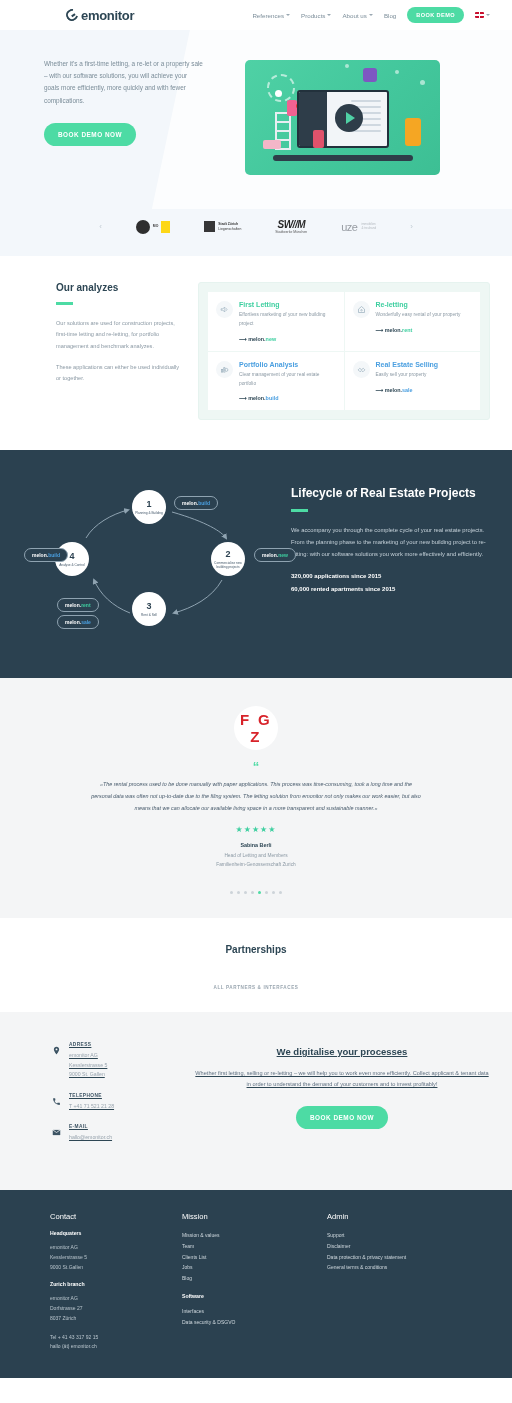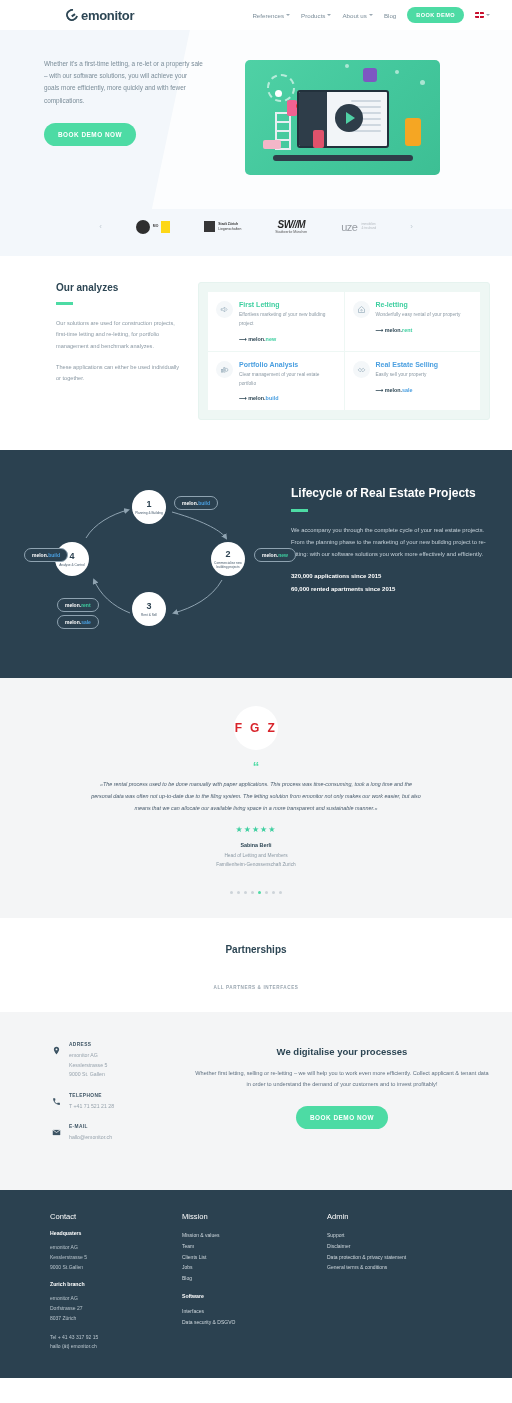--- a/index.html
+++ b/index.html
@@ -167,21 +167,21 @@
   .lc-title{ font-size:12px;font-weight:700;color:#fff; }
   .lc-body{ font-size:5.8px;color:#c6d2da;line-height:2.05; margin-bottom:12px;}
   .lc-stat{ font-size:6px;font-weight:700;color:#fff;margin-bottom:7px;}
 
   
   .testimonial{ background:#f4f5f6; padding: 28px 40px 24px; text-align:center; position:relative;}
   .fgz-circle{
     width:44px;height:44px;border-radius:50%;background:#fff;margin:0 auto 10px;
     display:flex;align-items:center;justify-content:center;
   }
-  .fgz-txt{ color:#d8232a; font-weight:700; font-size:12px; letter-spacing:2.4px; }
+  .fgz-txt{ color:#d8232a; font-weight:700; font-size:15px; letter-spacing:2.4px; }
   .quote-mark{ color:#4ddba4; font-size:13px; font-weight:700; line-height:1; margin-bottom:6px;}
   .quote-body{ font-size:5.4px;font-style:italic;color:#46596a;line-height:2.2;max-width:330px;margin:0 auto 10px;}
   .stars{ color:#3ecfa0; font-size:8px; letter-spacing:1px; margin-bottom:8px;}
   .t-name{ font-size:5.4px;font-weight:700;color:#2d4654;margin-bottom:4px;}
   .t-role{ font-size:4.8px;color:#8b99a4;line-height:1.75;}
   .dots{ display:flex;gap:4px;justify-content:center;margin-top:22px;}
   .dot{width:3px;height:3px;border-radius:50%;background:#cdd4d9;cursor:pointer;}
   .dot.on{background:#4ddba4;}
 
   
@@ -200,21 +200,21 @@
   .ab{display:flex;align-items:center;gap:4px;}
   .ab-mark{width:16px;height:16px;background:
      repeating-linear-gradient(45deg,#e0315f 0 1px,transparent 1px 3px),
      repeating-linear-gradient(-45deg,#e0315f 0 1px,transparent 1px 3px);
      transform:rotate(0deg);}
   .ab-t{font-size:9px;letter-spacing:1.6px;color:#4a4a4a;}
   .ab-s{font-size:3.2px;letter-spacing:.8px;color:#9a9a9a;}
   .all-partners{ font-size:4.6px;font-weight:700;letter-spacing:.6px;color:#9aa6b0;margin-top:30px;cursor:pointer;}
 
   
-  .contact-cta{ background:#f4f5f6; padding: 30px 22px 34px; display:flex; gap:12px;}
+  .contact-cta{ background:#f4f5f6; padding: 30px 22px 34px; display:flex; gap:12px;text-decoration:underline;}
   .cc-left{ width:160px; padding-left:30px; flex-shrink:0;}
   .cc-blk{ display:flex; gap:7px; margin-bottom:13px;}
   .cc-ic{ width:10px; flex-shrink:0; color:#3d5464; }
   .cc-ic svg{width:9px;height:11px;fill:#3d5464;}
   .cc-label{ font-size:4.8px;font-weight:700;letter-spacing:.4px;color:#3d5464;margin-bottom:4px;}
   .cc-val{ font-size:5.2px;color:#97a3ad;line-height:1.85;}
   .cc-right{ flex:1; text-align:center; padding-top:4px;}
   .cc-title{ font-size:9.5px;font-weight:700;color:#2d4654;margin-bottom:11px;}
   .cc-body{ font-size:5.6px;color:#5f7080;line-height:2.05;margin-bottom:15px;}
 

